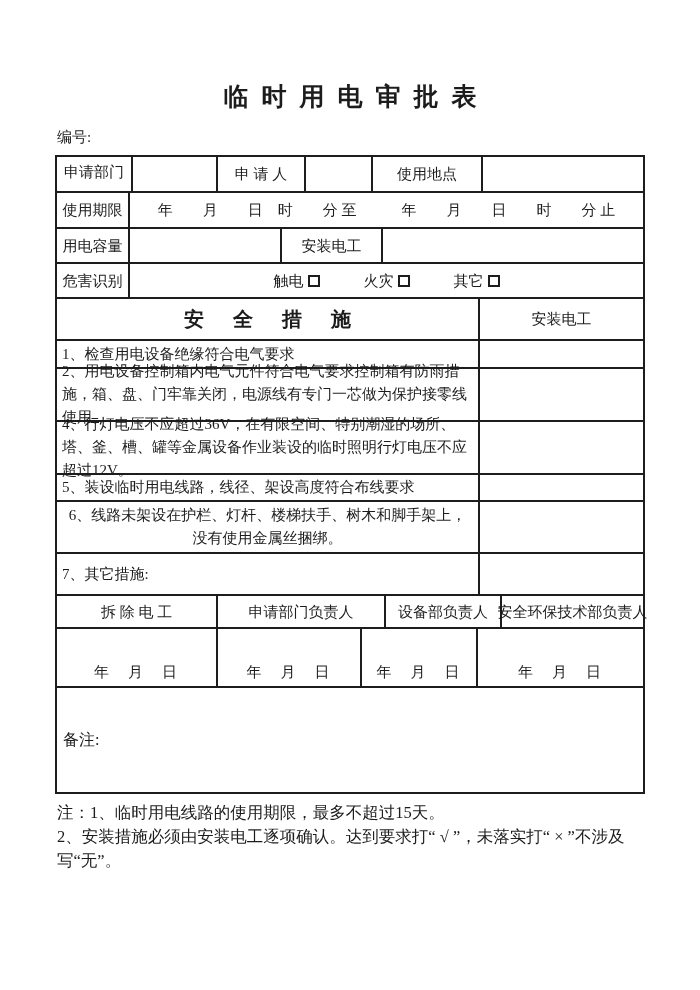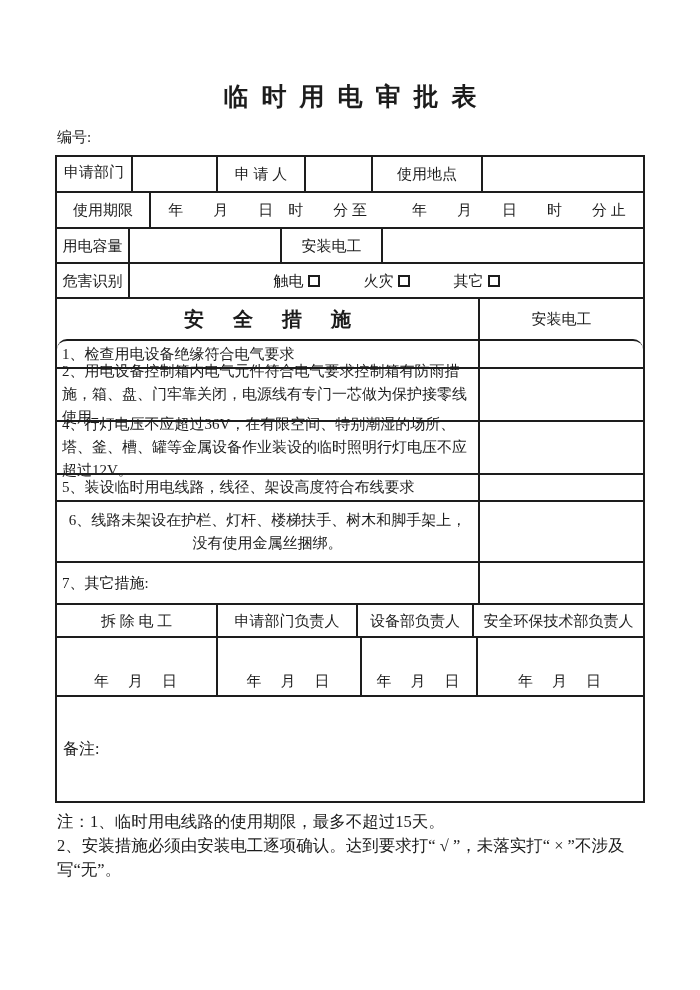--- a/index.html
+++ b/index.html
@@ -59,21 +59,21 @@
     <div class="frow" style="height:34px;">
       <div class="fcell lab" style="width:74px;font-family:Liberation Mono, monospace;">申请部门</div>
       <div class="fcell blank" style="width:85px;"></div>
       <div class="fcell lab" style="width:88px;">申 请 人</div>
       <div class="fcell blank" style="width:67px;"></div>
       <div class="fcell lab" style="width:110px;">使用地点</div>
       <div class="fcell blank" style="flex:1;"></div>
     </div>
 
     <div class="frow" style="height:36px;">
-      <div class="fcell lab" style="width:92px;font-family:Liberation Serif, serif;">使用期限</div>
+      <div class="fcell lab" style="width:71px;font-family:Liberation Serif, serif;">使用期限</div>
       <div class="fcell center-text" style="flex:1;">年　　月　　日　时　　分 至　　　年　　月　　日　　时　　分 止</div>
     </div>
 
     <div class="frow" style="height:35px;">
       <div class="fcell lab" style="width:71px;">用电容量</div>
       <div class="fcell blank" style="width:152px;"></div>
       <div class="fcell lab" style="width:101px;">安装电工</div>
       <div class="fcell blank" style="flex:1;"></div>
     </div>
 
@@ -93,48 +93,48 @@
           <span class="cbox"></span>
         </span>
       </div>
     </div>
 
     <div class="frow" style="height:42px;">
       <div class="fcell measures-title" style="width:421px;">安 全 措 施</div>
       <div class="fcell lab" style="flex:1;">安装电工</div>
     </div>
 
-    <div class="frow" style="height:28px;border-radius:10px;">
+    <div class="frow" style="height:28px;">
       <div class="fcell mtext" style="width:421px;">1、检查用电设备绝缘符合电气要求</div>
       <div class="fcell blank" style="flex:1;"></div>
     </div>
     <div class="frow" style="height:53px;">
       <div class="fcell mtext" style="width:421px;">2、用电设备控制箱内电气元件符合电气要求控制箱有防雨措施，箱、盘、门牢靠关闭，电源线有专门一芯做为保护接零线使用。</div>
       <div class="fcell blank" style="flex:1;"></div>
     </div>
     <div class="frow" style="height:53px;">
       <div class="fcell mtext" style="width:421px;">4、行灯电压不应超过36V，在有限空间、特别潮湿的场所、塔、釜、槽、罐等金属设备作业装设的临时照明行灯电压不应超过12V。</div>
       <div class="fcell blank" style="flex:1;"></div>
     </div>
     <div class="frow" style="height:27px;">
       <div class="fcell mtext" style="width:421px;">5、装设临时用电线路，线径、架设高度符合布线要求</div>
       <div class="fcell blank" style="flex:1;"></div>
     </div>
-    <div class="frow" style="height:61px;">
+    <div class="frow" style="height:52px;">
       <div class="fcell mtext center-text" style="width:421px;">6、线路未架设在护栏、灯杆、楼梯扶手、树木和脚手架上，没有使用金属丝捆绑。</div>
       <div class="fcell blank" style="flex:1;"></div>
     </div>
     <div class="frow" style="height:42px;">
       <div class="fcell mtext" style="width:421px;">7、其它措施:</div>
       <div class="fcell blank" style="flex:1;"></div>
     </div>
 
     <div class="frow" style="height:33px;">
       <div class="fcell lab" style="width:159px;">拆 除 电 工</div>
-      <div class="fcell lab" style="width:140px;">申请部门负责人</div>
+      <div class="fcell lab" style="width:168px;">申请部门负责人</div>
       <div class="fcell lab" style="width:116px;">设备部负责人</div>
       <div class="fcell lab" style="flex:1;">安全环保技术部负责人</div>
     </div>
 
     <div class="frow" style="height:59px;">
       <div class="fcell sig-cell" style="width:159px;">
         <span class="sig-date">年　月　日</span>
       </div>
       <div class="fcell sig-cell" style="width:144px;">
         <span class="sig-date">年　月　日</span>

